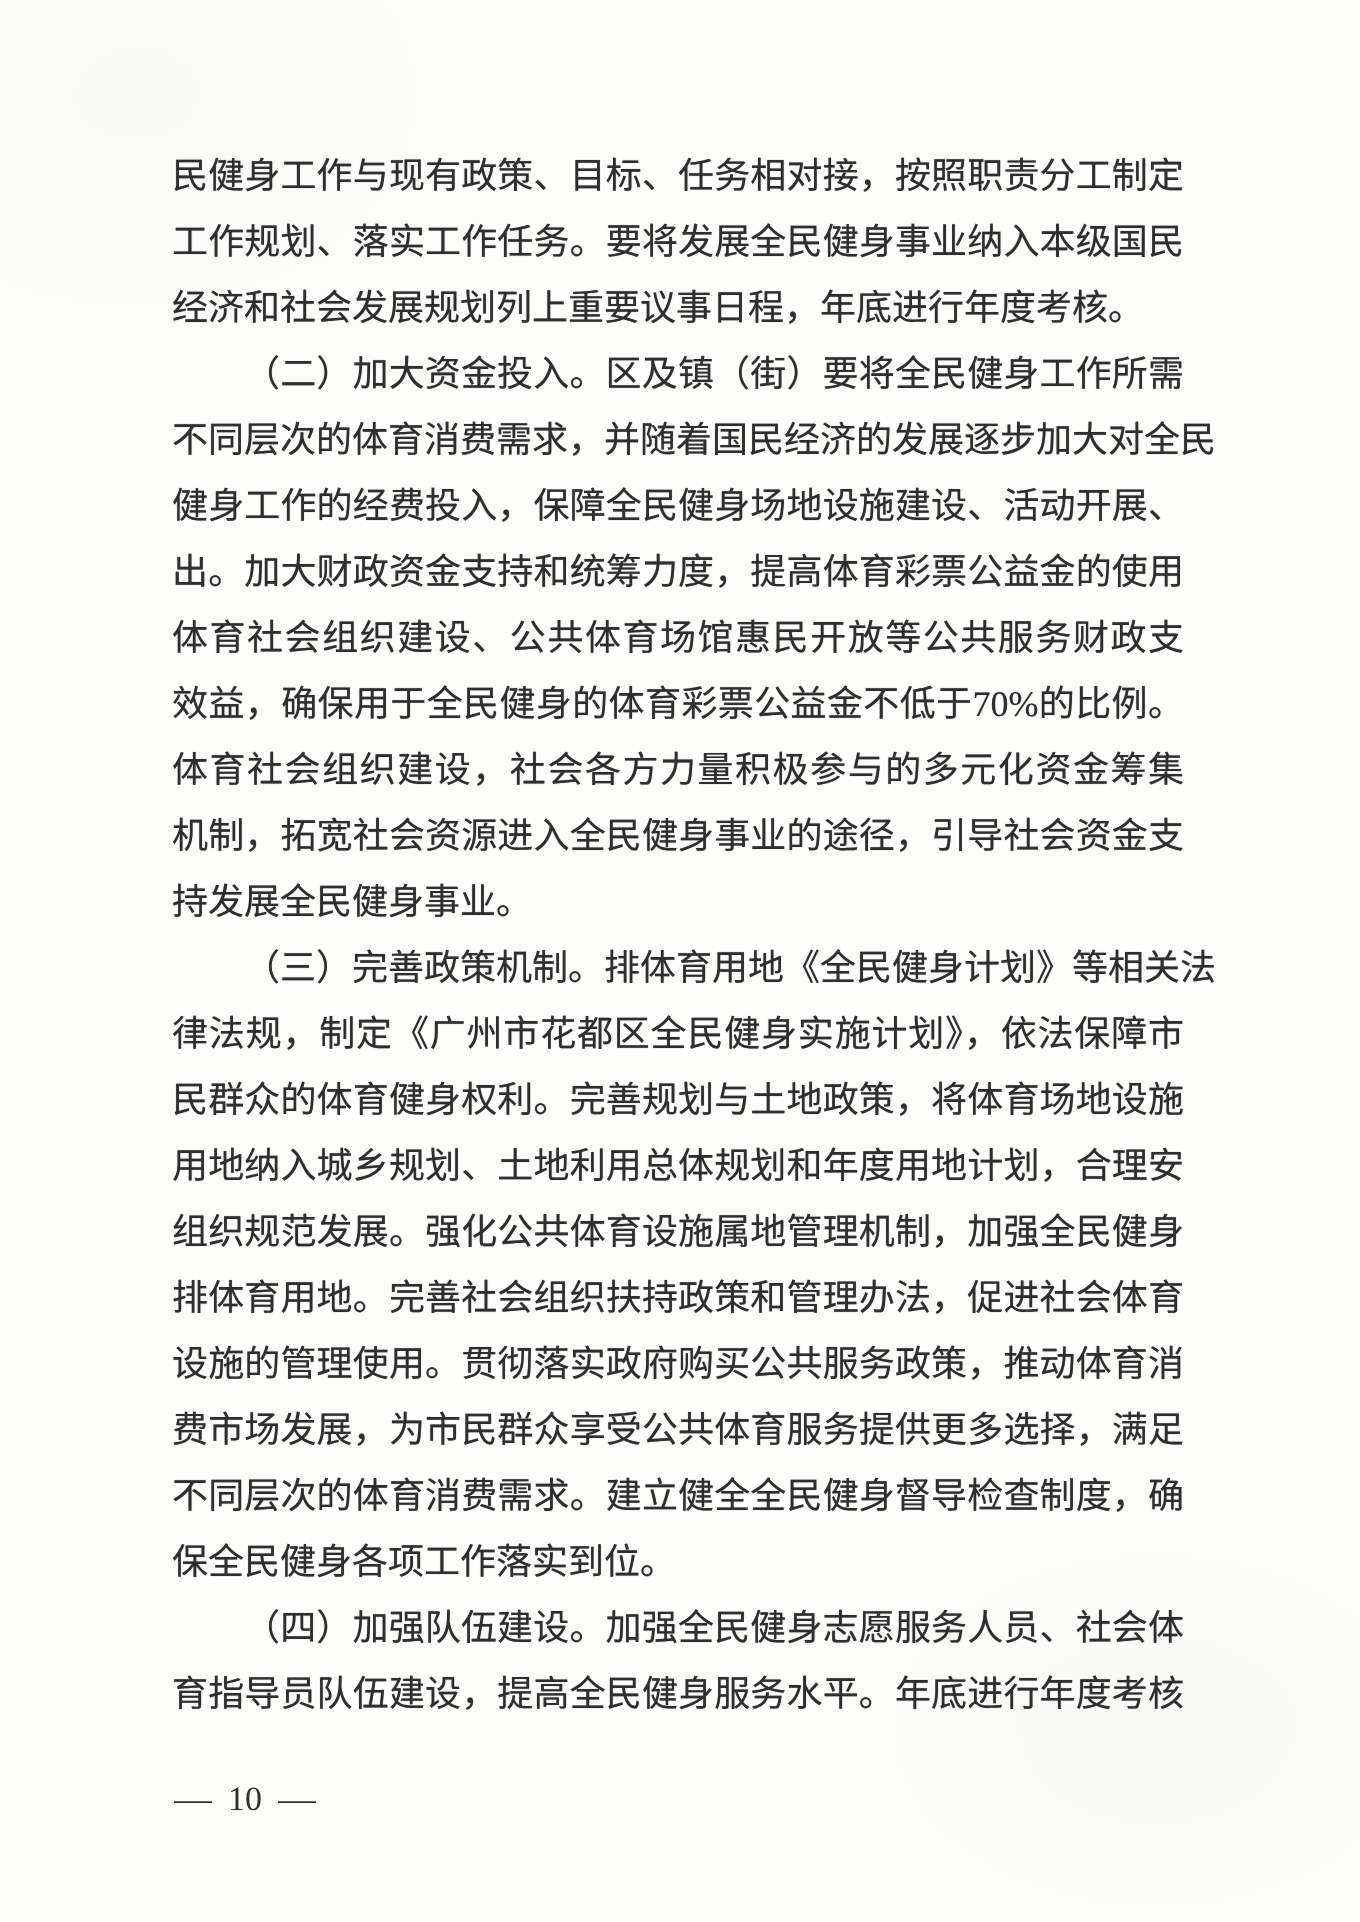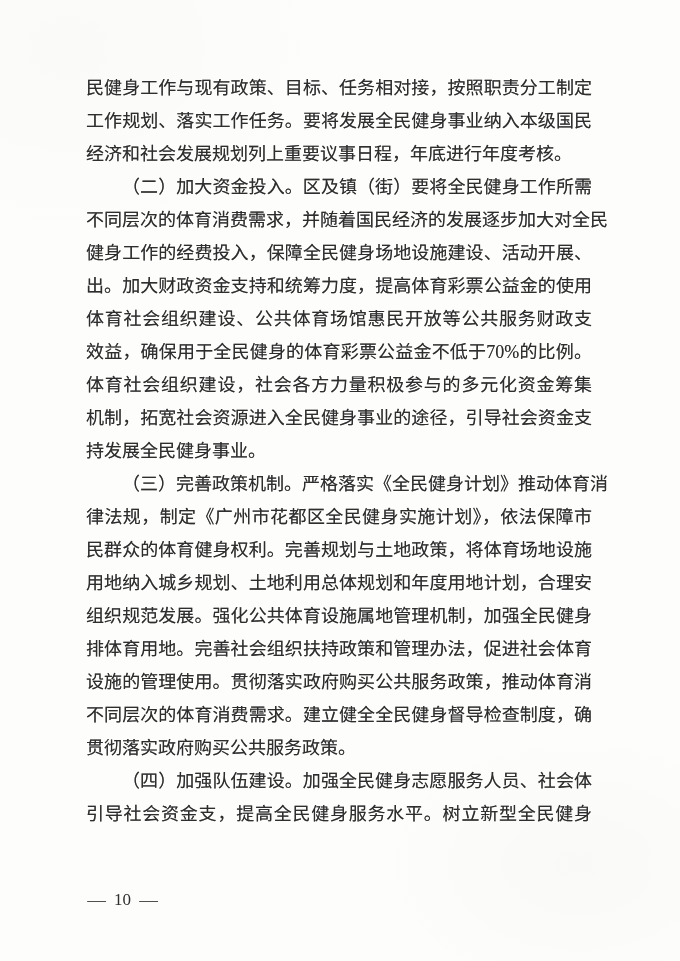--- a/index.html
+++ b/index.html
@@ -86,34 +86,35 @@
       <div class="ln">健身工作的经费投入，保障全民健身场地设施建设、活动开展、</div>
       <div class="ln">出。加大财政资金支持和统筹力度，提高体育彩票公益金的使用</div>
       <div class="ln">体育社会组织建设、公共体育场馆惠民开放等公共服务财政支</div>
       <div class="ln">效益，确保用于全民健身的体育彩票公益金不低于70%的比例。</div>
       <div class="ln">体育社会组织建设，社会各方力量积极参与的多元化资金筹集</div>
       <div class="ln">机制，拓宽社会资源进入全民健身事业的途径，引导社会资金支</div>
       <div class="ln end">持发展全民健身事业。</div>
     </div>
 
     <div class="para">
-      <div class="ln ind">（三）完善政策机制。严格落实《全民健身计划》推动体育消</div>
+      <div class="ln ind">（三）完善政策机制。排体育用地《全民健身计划》等相关法</div>
       <div class="ln">律法规，制定《广州市花都区全民健身实施计划》，依法保障市</div>
       <div class="ln">民群众的体育健身权利。完善规划与土地政策，将体育场地设施</div>
       <div class="ln">用地纳入城乡规划、土地利用总体规划和年度用地计划，合理安</div>
       <div class="ln">组织规范发展。强化公共体育设施属地管理机制，加强全民健身</div>
       <div class="ln">排体育用地。完善社会组织扶持政策和管理办法，促进社会体育</div>
       <div class="ln">设施的管理使用。贯彻落实政府购买公共服务政策，推动体育消</div>
+      <div class="ln">费市场发展，为市民群众享受公共体育服务提供更多选择，满足</div>
       <div class="ln">不同层次的体育消费需求。建立健全全民健身督导检查制度，确</div>
-      <div class="ln end">贯彻落实政府购买公共服务政策。</div>
+      <div class="ln end">保全民健身各项工作落实到位。</div>
     </div>
 
     <div class="para">
       <div class="ln ind">（四）加强队伍建设。加强全民健身志愿服务人员、社会体</div>
-      <div class="ln">引导社会资金支，提高全民健身服务水平。树立新型全民健身</div>
+      <div class="ln">育指导员队伍建设，提高全民健身服务水平。年底进行年度考核</div>
     </div>
 
   </div>
 
   <div class="footer">
     <span class="dash">—</span>
     <span class="num">10</span>
     <span class="dash">—</span>
   </div>
 

